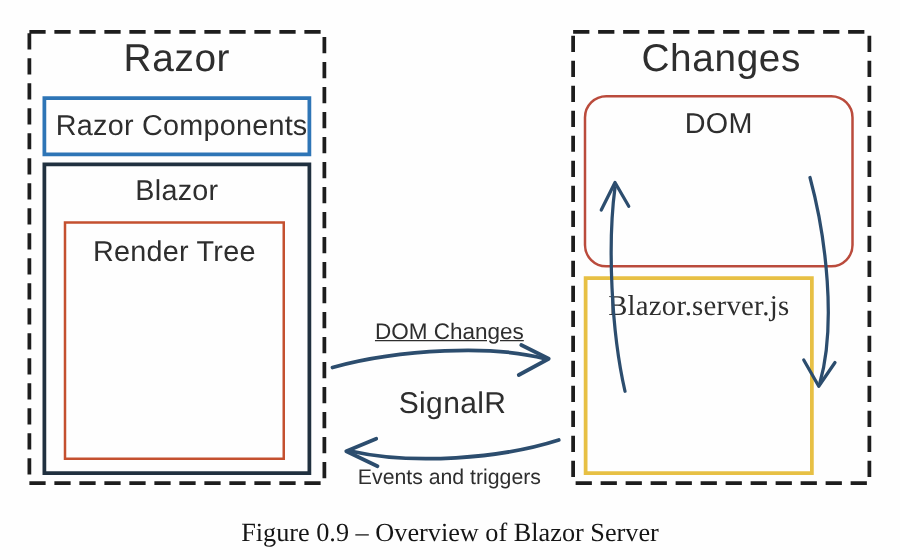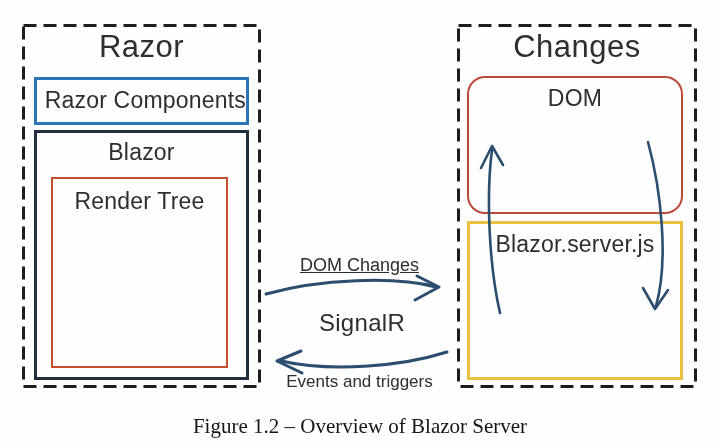--- a/index.html
+++ b/index.html
@@ -58,31 +58,31 @@
   <div class="abs solid-box render-box" style="left:51px;top:177px;width:177px;height:191px;">
     <div class="box-label" style="padding-top:10px;">Render Tree</div>
   </div>
 
   <div class="abs panel-title" style="left:457px;top:31px;width:240px;">Changes</div>
 
   <div class="abs solid-box dom-box" style="left:467px;top:76px;width:216px;height:138px;border-radius:18px;">
     <div class="box-label" style="padding-top:8px;">DOM</div>
   </div>
 
-  <div class="abs solid-box serverjs-box" style="left:467px;top:221px;width:216px;height:159px;">
+  <div class="abs solid-box serverjs-box" style="left:467px;top:221px;width:184px;height:159px;font-family:Liberation Serif, serif;">
     <div class="box-label" style="padding-top:8px;">Blazor.server.js</div>
   </div>
 
   <div class="abs conn-label lbl-sm" style="left:277px;top:255px;width:165px;">DOM Changes</div>
 
   <div class="abs conn-label lbl-signalr" style="left:297px;top:309px;width:130px;">SignalR</div>
 
   <div class="abs conn-label lbl-xs" style="left:267px;top:372px;width:185px;">Events and triggers</div>
 
-  <div class="abs caption" style="left:0;top:414px;">Figure 1.2 – Overview of Blazor Server</div>
+  <div class="abs caption" style="left:0;top:414px;">Figure 0.9 – Overview of Blazor Server</div>
 
   <svg class="overlay" width="720" height="448" viewBox="0 0 720 448">
     <rect class="dash-rect" x="23.5" y="25.5" width="236" height="361"></rect>
     <rect class="dash-rect" x="458.5" y="25.5" width="237" height="361"></rect>
 
     <g>
       <path class="arrow" d="M266,294 C320,279 395,276 436,287"></path>
       <path class="arrow" d="M417,276 L439,287 L415,300"></path>
     </g>
 

